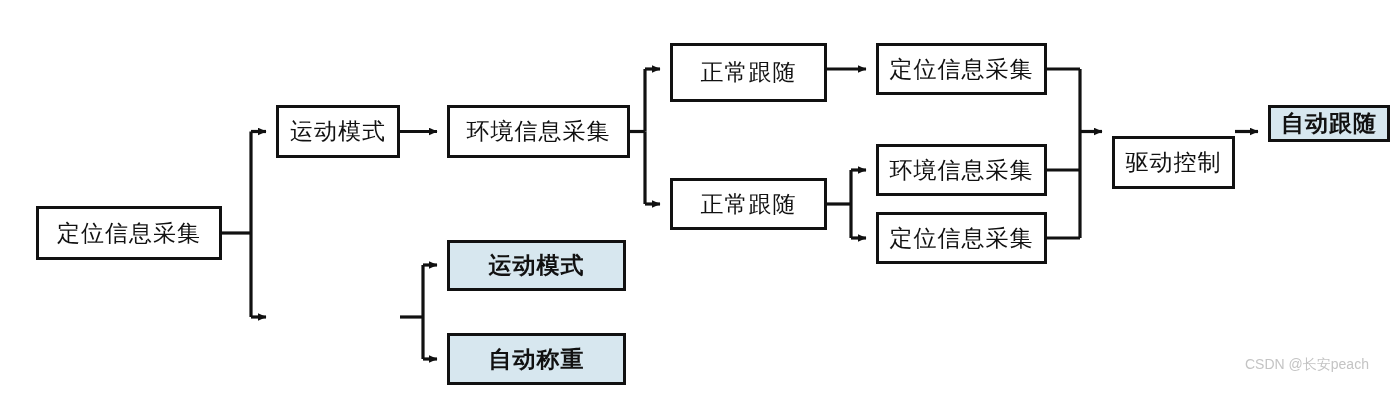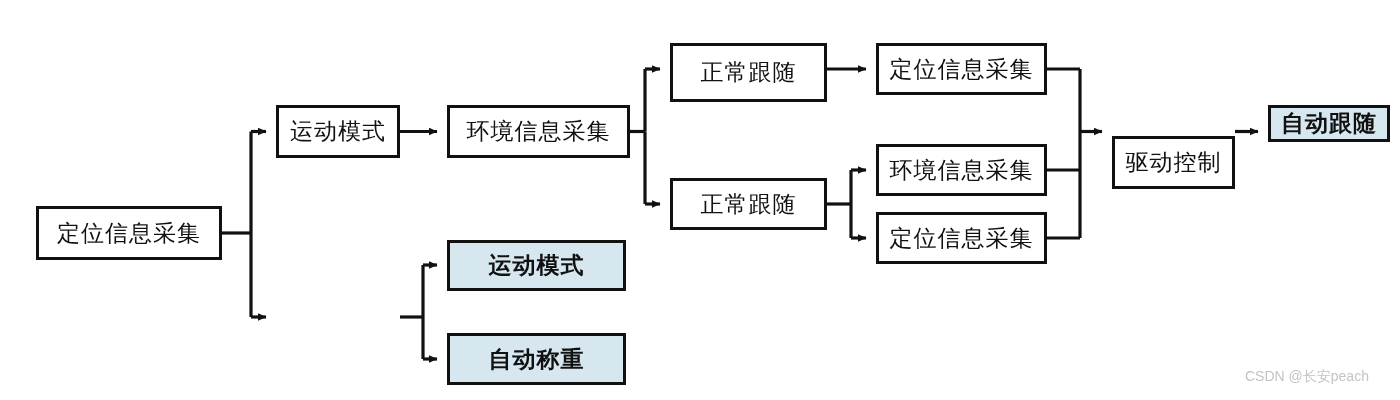--- a/index.html
+++ b/index.html
@@ -151,15 +151,15 @@
 
 
   <div class="node-box highlight bold-text" style="left:447px; top:240px; width:179px; height:51px;">
       <span>运动模式</span>
     </div>
 
   <div class="node-box highlight bold-text" style="left:447px; top:333px; width:179px; height:52px;text-align:right;">
       <span>自动称重</span>
     </div>
 
-  <div class="watermark" style="left:1245px; top:368px;">CSDN @长安peach</div>
+  <div class="watermark" style="left:1245px; top:356px;">CSDN @长安peach</div>
 
 </div>
 
 </body></html>

